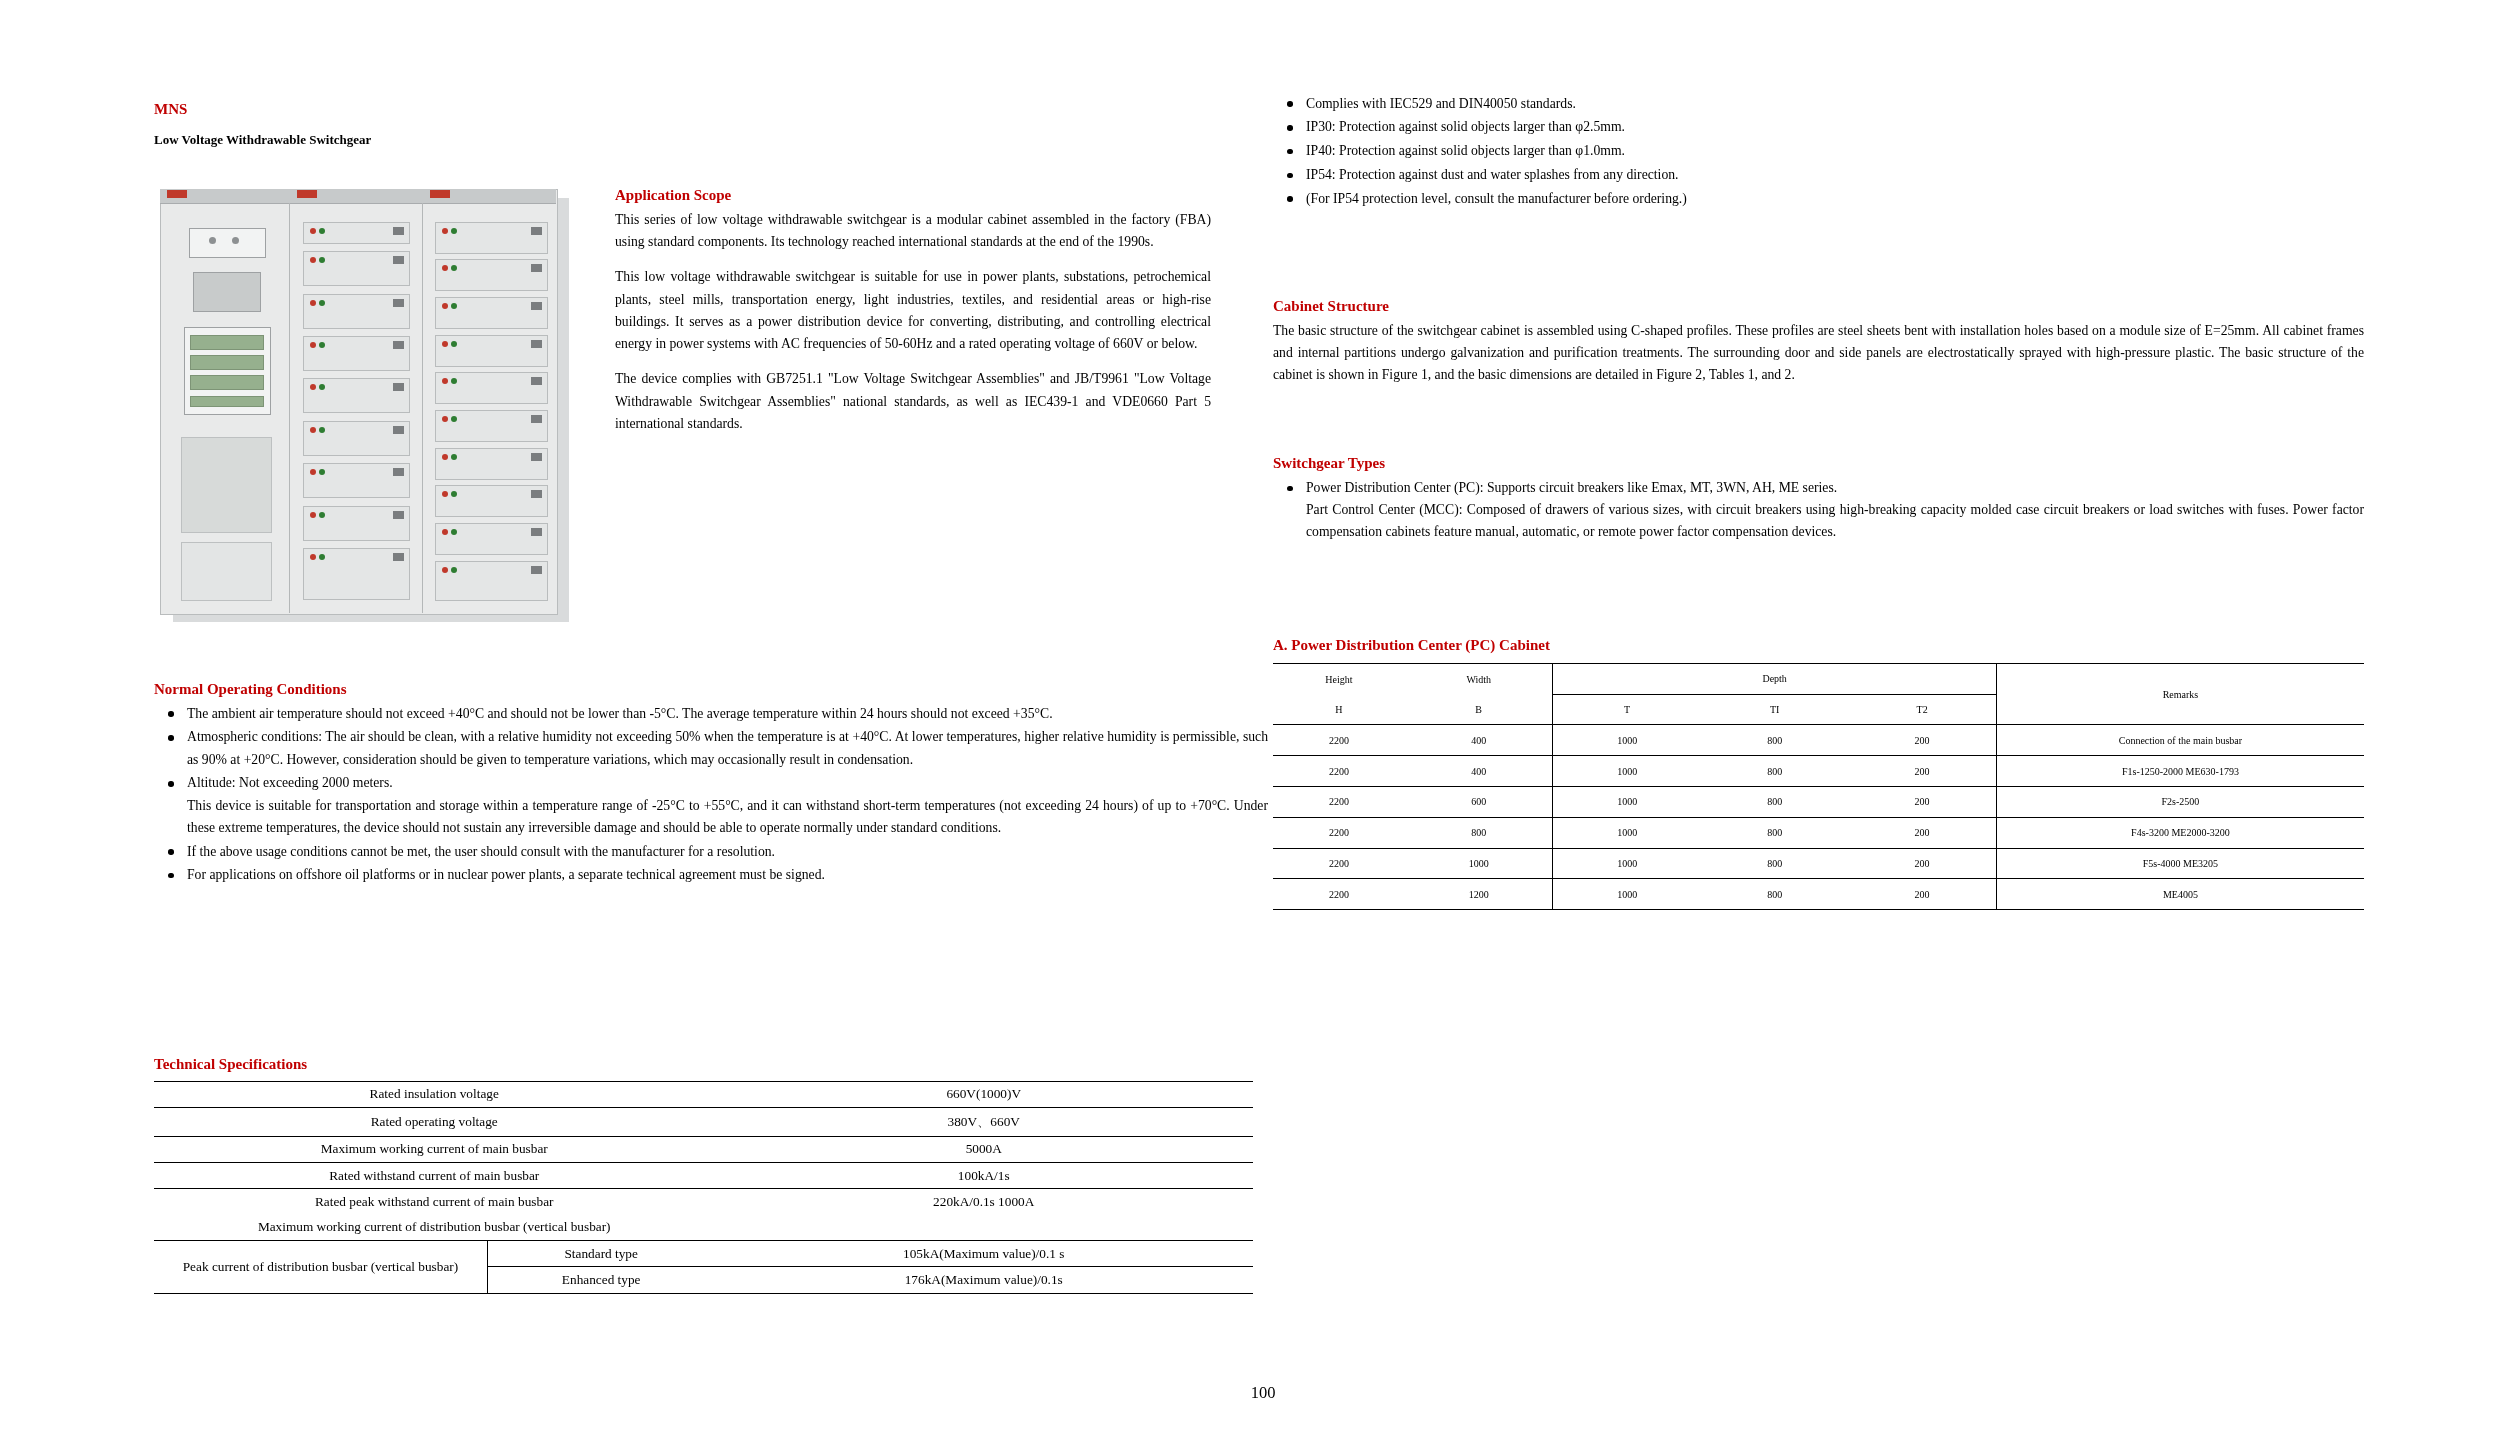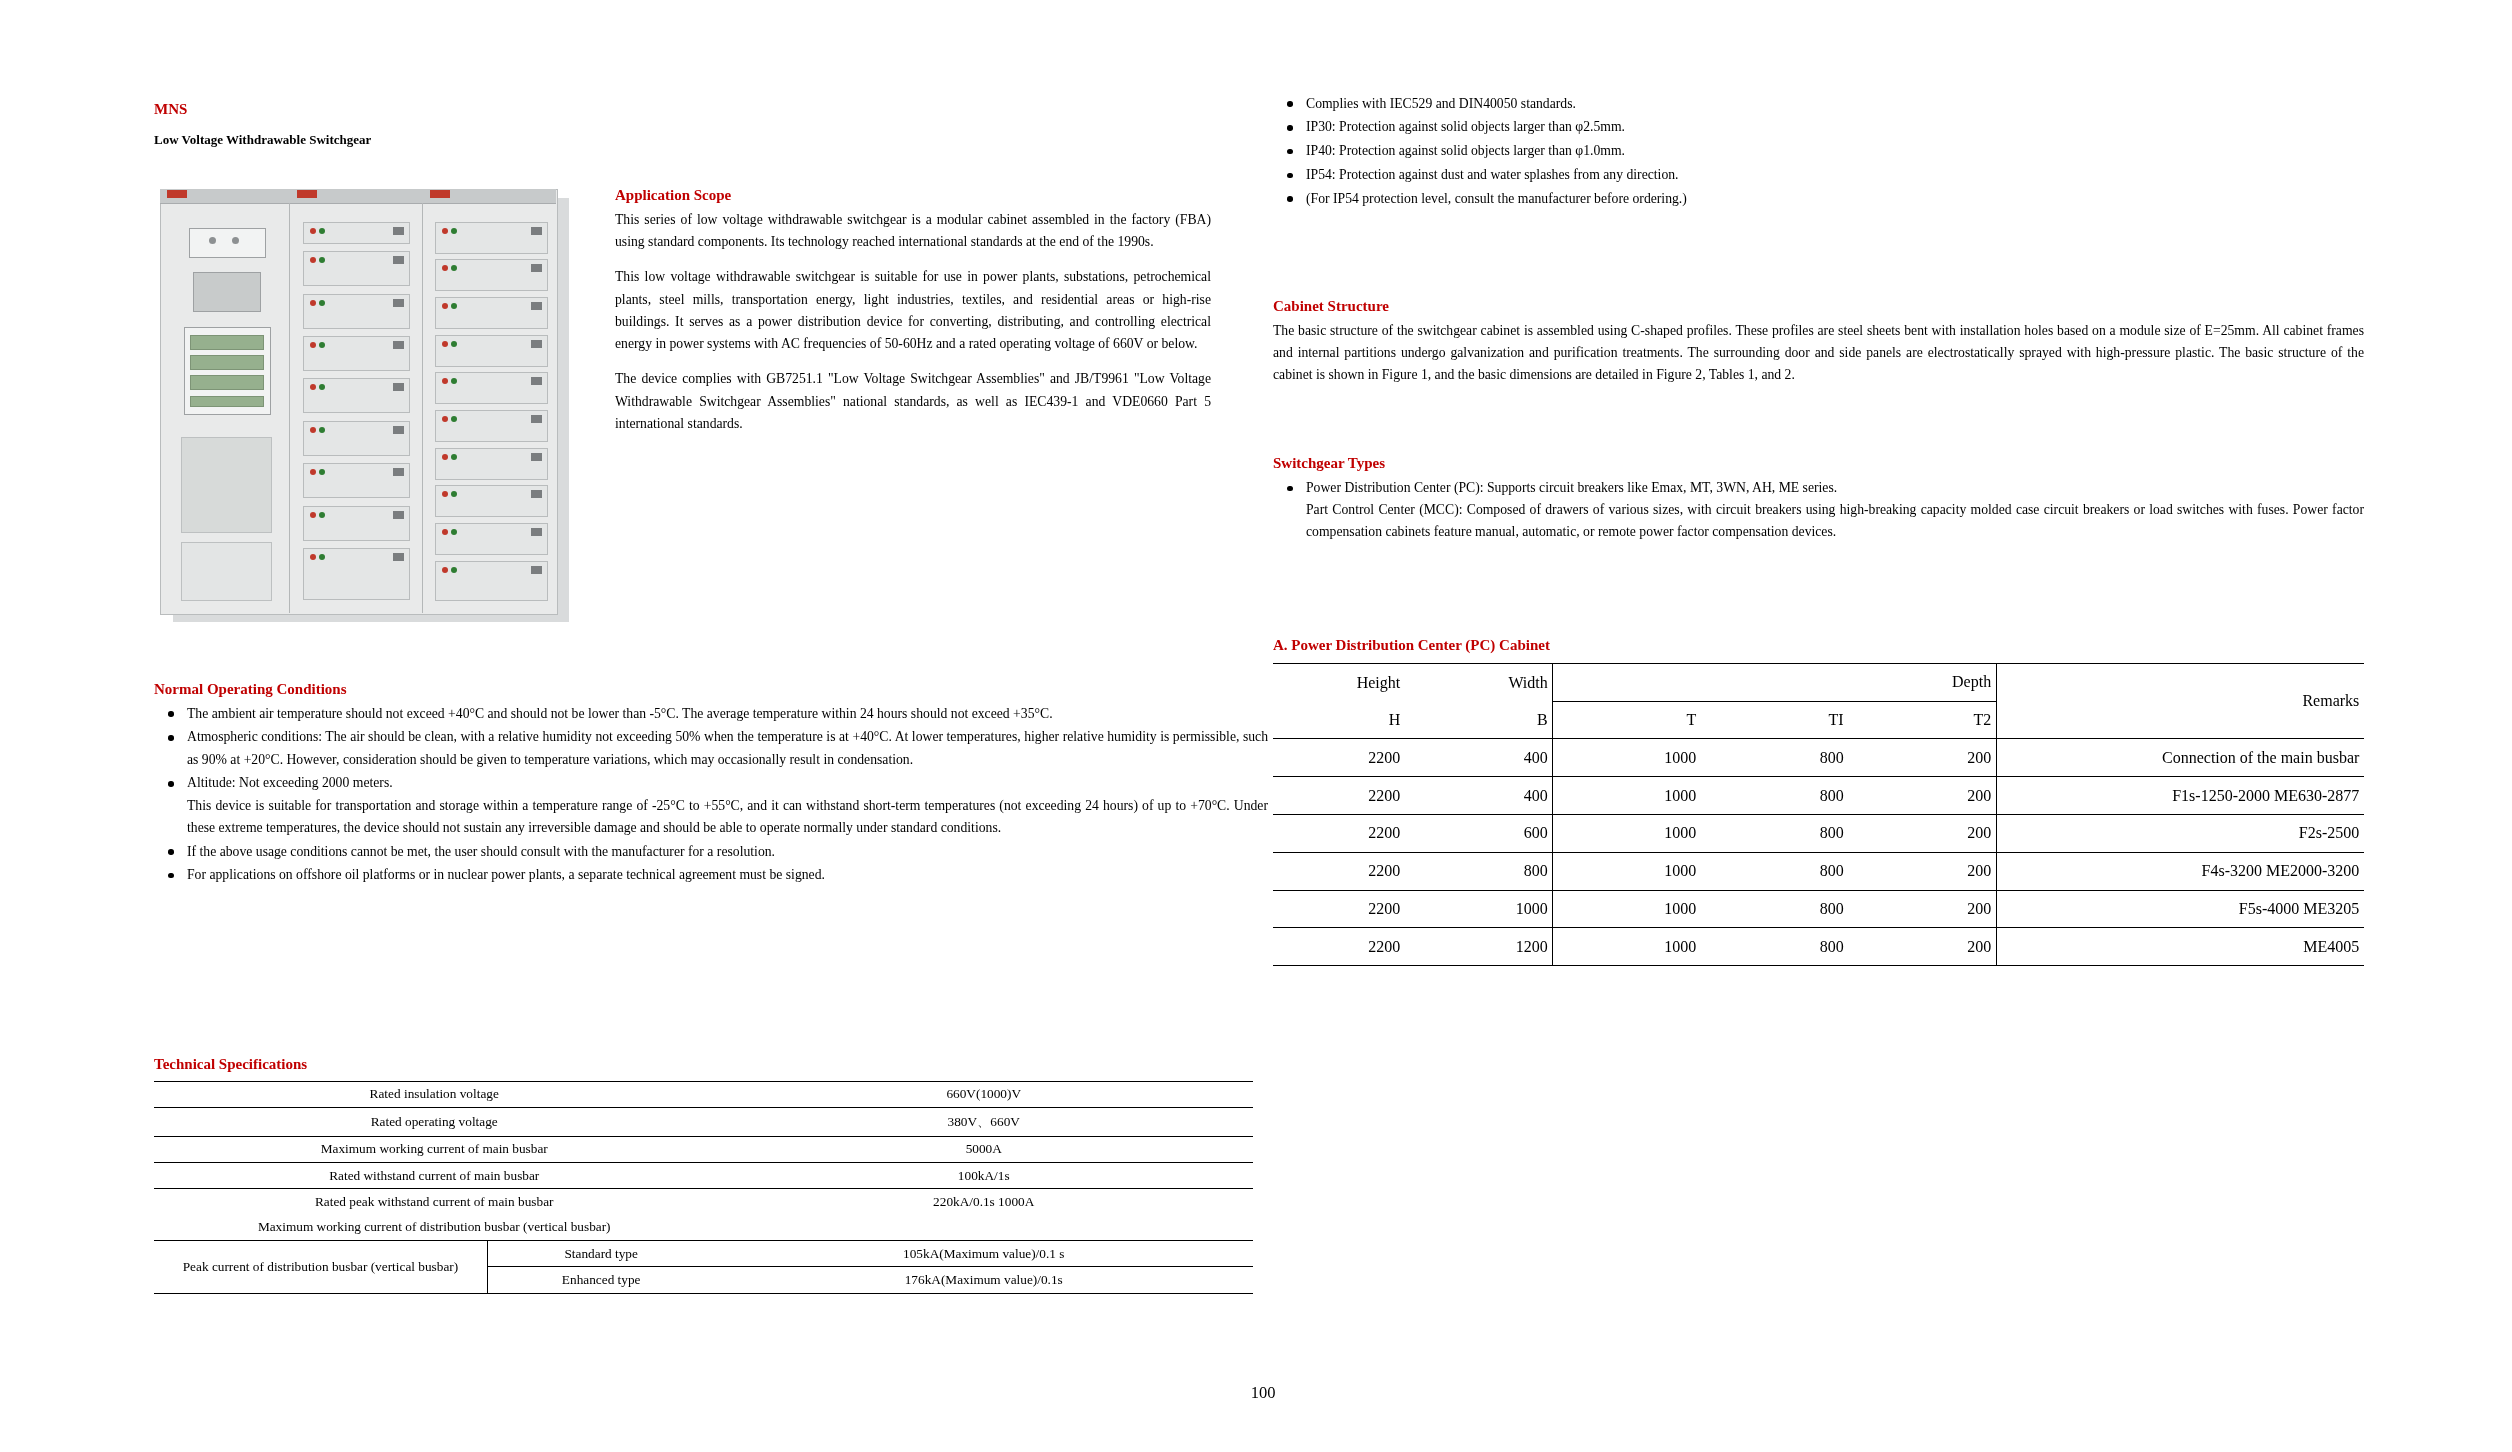--- a/index.html
+++ b/index.html
@@ -212,23 +212,23 @@
   .spec-table tr td { border-left: none; border-right: none; }
 
   .pc-table {
     margin-top: 9.4px;
     width: 1091px;
   }
   .pc-table td, .pc-table th {
     border-top: 0.8px solid #000;
     border-bottom: 0.8px solid #000;
     padding: 9.4px 4.7px;
-    text-align: right;
+    text-align: center;
     font-weight: normal;
-    font-size: 16px;
+    font-size: 10px;
   }
   .pc-table .vline { border-right: 0.8px solid #000; }
 
   .page-num {
     position: absolute;
     left: 7px;
     top: 1383px;
     width: 2512px;
     text-align: center;
     font-size: 16.5px;
@@ -486,21 +486,21 @@
             <td>800</td>
             <td class="vline">200</td>
             <td>Connection of the main busbar</td>
           </tr>
           <tr>
             <td>2200</td>
             <td class="vline">400</td>
             <td>1000</td>
             <td>800</td>
             <td class="vline">200</td>
-            <td>F1s-1250-2000 ME630-2877</td>
+            <td>F1s-1250-2000 ME630-1793</td>
           </tr>
           <tr>
             <td>2200</td>
             <td class="vline">600</td>
             <td>1000</td>
             <td>800</td>
             <td class="vline">200</td>
             <td>F2s-2500</td>
           </tr>
           <tr>

